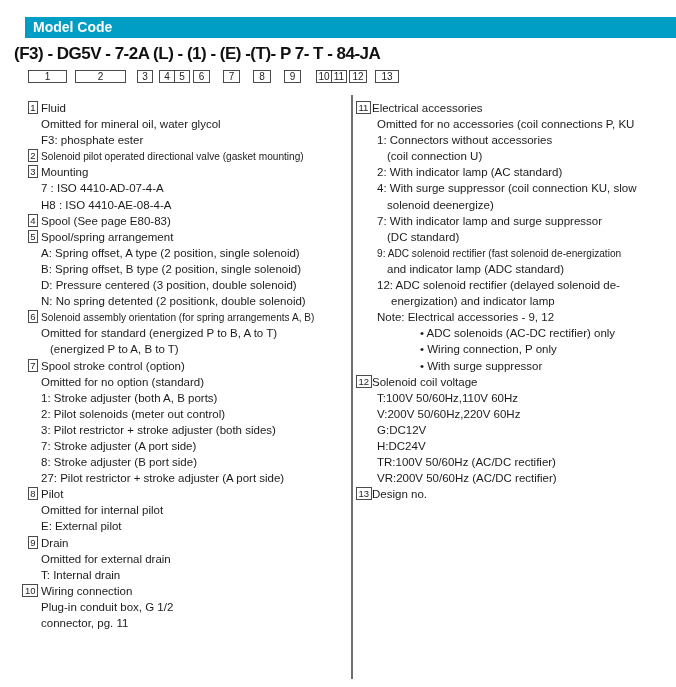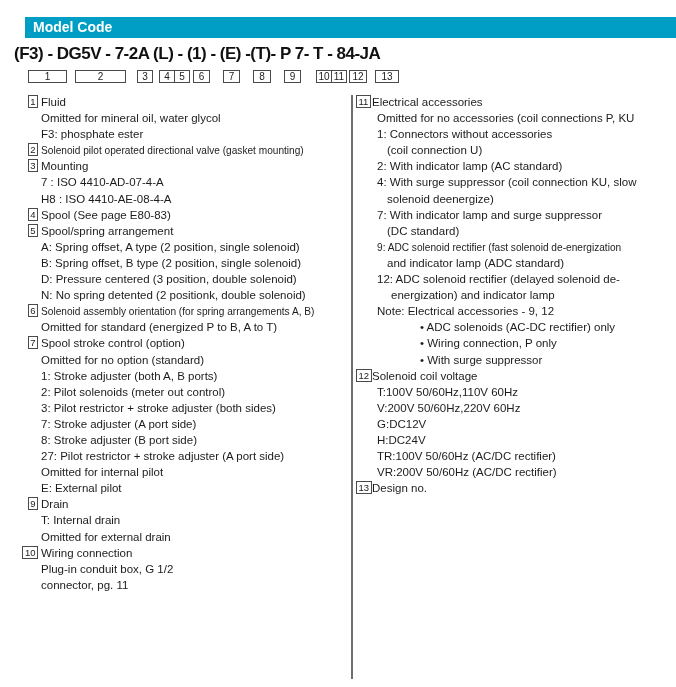--- a/index.html
+++ b/index.html
@@ -26,21 +26,21 @@
   .codebox {
     position:absolute; top:70px; height:11px;
     border:1px solid #4a4a4a;
     font-size:10px; line-height:11px; text-align:center;
     color:#222; background:#fff;
   }
   .divider {
     position:absolute; left:351px; top:95px; width:2px; height:584px;
     background:#6e6e6e;
   }
-  .col { position:absolute; top:94px; }
+  .col { position:absolute; top:100px; }
   .col-left  { left:18px;  width:333px; }
   .col-right { left:356px; width:325px; }
   .line {
     height:16.1px; line-height:16.1px;
     font-size:11.5px; white-space:nowrap; color:#1c1c1c;
   }
   .boxslot { display:inline-block; text-align:right; }
   .col-left  .boxslot { width:20px; margin-right:3px; }
   .col-right .boxslot { width:16px; margin-right:0; text-align:left; }
   .numbox {
@@ -98,33 +98,35 @@
     <div class="line i1"><span class="txt">7 : ISO 4410-AD-07-4-A</span></div>
     <div class="line i1"><span class="txt">H8 : ISO 4410-AE-08-4-A</span></div>
     <div class="line has-box"><span class="boxslot"><span class="numbox">4</span></span><span class="txt">Spool (See page E80-83)</span></div>
     <div class="line has-box"><span class="boxslot"><span class="numbox">5</span></span><span class="txt">Spool/spring arrangement</span></div>
     <div class="line i1"><span class="txt">A: Spring offset, A type (2 position, single solenoid)</span></div>
     <div class="line i1"><span class="txt">B: Spring offset, B type (2 position, single solenoid)</span></div>
     <div class="line i1"><span class="txt">D: Pressure centered (3 position, double solenoid)</span></div>
     <div class="line i1"><span class="txt">N: No spring detented (2 positionk, double solenoid)</span></div>
     <div class="line has-box"><span class="boxslot"><span class="numbox">6</span></span><span class="txt c">Solenoid assembly orientation (for spring arrangements A, B)</span></div>
     <div class="line i1"><span class="txt">Omitted for standard (energized P to B, A to T)</span></div>
+    <div class="line i2"><span class="txt">(energized P to A, B to T)</span></div>
     <div class="line has-box"><span class="boxslot"><span class="numbox">7</span></span><span class="txt">Spool stroke control (option)</span></div>
     <div class="line i1"><span class="txt">Omitted for no option (standard)</span></div>
     <div class="line i1"><span class="txt">1: Stroke adjuster (both A, B ports)</span></div>
     <div class="line i1"><span class="txt">2: Pilot solenoids (meter out control)</span></div>
     <div class="line i1"><span class="txt">3: Pilot restrictor + stroke adjuster (both sides)</span></div>
     <div class="line i1"><span class="txt">7: Stroke adjuster (A port side)</span></div>
     <div class="line i1"><span class="txt">8: Stroke adjuster (B port side)</span></div>
     <div class="line i1"><span class="txt">27: Pilot restrictor + stroke adjuster (A port side)</span></div>
+    <div class="line has-box"><span class="boxslot"><span class="numbox">8</span></span><span class="txt">Pilot</span></div>
     <div class="line i1"><span class="txt">Omitted for internal pilot</span></div>
     <div class="line i1"><span class="txt">E: External pilot</span></div>
     <div class="line has-box"><span class="boxslot"><span class="numbox">9</span></span><span class="txt">Drain</span></div>
+    <div class="line i1"><span class="txt">Omitted for external drain</span></div>
     <div class="line i1"><span class="txt">T: Internal drain</span></div>
-    <div class="line i1"><span class="txt">Omitted for external drain</span></div>
     <div class="line has-box"><span class="boxslot"><span class="numbox">10</span></span><span class="txt">Wiring connection</span></div>
     <div class="line i1"><span class="txt">Plug-in conduit box, G 1/2</span></div>
     <div class="line i1"><span class="txt">connector, pg. 11</span></div>
   </div>
 <div class="col col-right" id="col-right">
     <div class="line has-box"><span class="boxslot"><span class="numbox">11</span></span><span class="txt">Electrical accessories</span></div>
     <div class="line i1"><span class="txt">Omitted for no accessories (coil connections P, KU</span></div>
     <div class="line i1"><span class="txt">1: Connectors without accessories</span></div>
     <div class="line i2"><span class="txt">(coil connection U)</span></div>
     <div class="line i1"><span class="txt">2: With indicator lamp (AC standard)</span></div>

